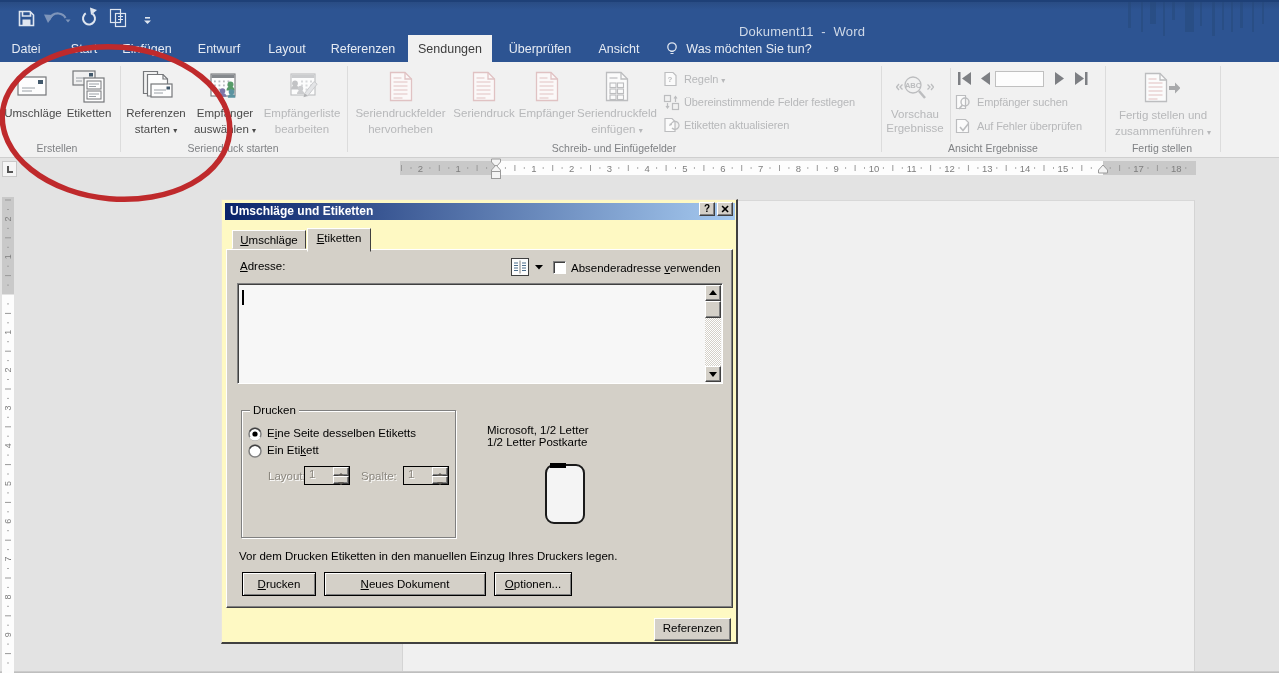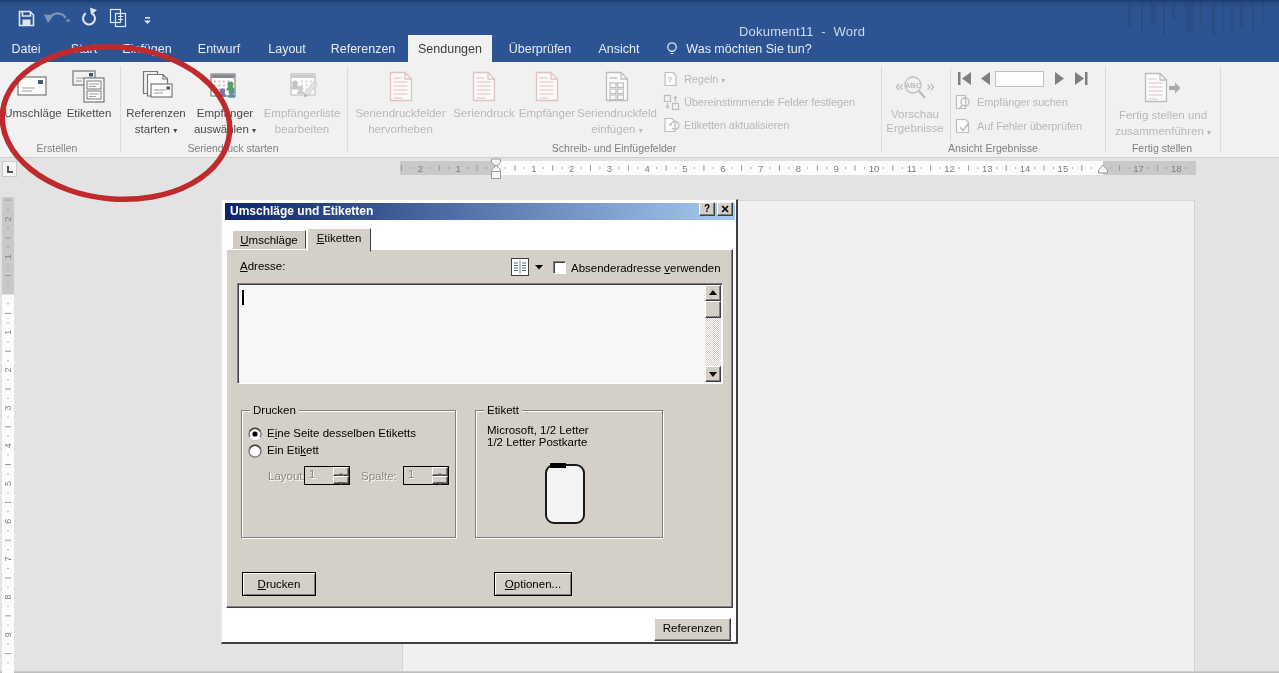--- a/index.html
+++ b/index.html
@@ -22,21 +22,21 @@
 .rbtn-label.raised{z-index:60}
 .glabel{position:absolute;top:80px;font-size:10.5px;color:#7f8184;text-align:center;white-space:nowrap;transform:translateX(-50%)}
 .smalltxt{position:absolute;font-size:11px;letter-spacing:-0.1px;color:#b7b8ba;white-space:nowrap}
 
 #page{left:402px;top:200px;width:793px;height:473px;background:#f0f0f0;border-left:1px solid #d4d4d4;border-right:1px solid #d4d4d4;border-top:1px solid #d8d8d8}
 #botline{left:0px;top:671px;width:1279px;height:2px;background:linear-gradient(#d2d2d2,#b8b8b8)}
 #lsel{left:2px;top:161px;width:15px;height:16px;background:#f5f5f5;border:1px solid #c9c9c9;z-index:1}
 #lsel:before{content:"";position:absolute;left:4px;top:4px;width:2px;height:7px;background:#555}
 #lsel:after{content:"";position:absolute;left:4px;top:9px;width:6px;height:2px;background:#555}
 
-#dlg{left:221px;top:199px;width:517px;height:445px;background:#ffffff;z-index:10;
+#dlg{left:221px;top:199px;width:517px;height:445px;background:#fef9c3;z-index:10;
  border-left:1px solid #e9e5de;border-top:1px solid #e9e5de;border-right:2px solid #404040;border-bottom:2px solid #404040;
  font-size:11.5px;color:#000}
 #dlgtitle{position:absolute;left:3px;top:3px;right:1px;height:18px;background:linear-gradient(90deg,#0a246a,#a6caf0);color:#fff;font-weight:bold;font-size:12px;line-height:18px;padding-left:5px}
 .tbtn{position:absolute;top:2px;width:16px;height:14px;background:#d4d0c8;border:1px solid;border-color:#fff #404040 #404040 #fff;box-shadow:inset -1px -1px 0 #808080;font-size:10px;font-weight:bold;text-align:center;line-height:12px;color:#000}
 .dtab{position:absolute;background:#d4d0c8;border:1px solid;border-color:#fff #404040 transparent #fff;text-align:center;font-size:11.5px}
 .panel{position:absolute;left:4px;top:49px;width:507px;height:359px;background:#d4d0c8;border:1px solid;border-color:#fff #404040 #404040 #fff;box-shadow:inset -1px -1px 0 #808080}
 .sunken{border:1px solid;border-color:#808080 #fff #fff #808080;box-shadow:inset 1px 1px 0 #404040}
 .groupbox{position:absolute;border:1px solid #808080;box-shadow:inset 1px 1px 0 #fff, 1px 1px 0 #fff}
 .gbl{position:absolute;top:-7px;left:8px;background:#d4d0c8;padding:0 3px;font-size:11.5px}
 .btn97{position:absolute;background:#d4d0c8;border:1px solid #000;box-shadow:inset 1px 1px 0 #fff, inset -1px -1px 0 #808080;text-align:center;font-size:11.5px;color:#000}
@@ -487,27 +487,26 @@
       <div class="abs dis97" style="left:139px;top:270px;z-index:4">Spalte:</div>
       <div class="abs" style="left:181px;top:266px;width:46px;height:19px;border:1px solid #000;background:#d4d0c8;z-index:4">
 <div class="abs dis97" style="left:4px;top:1px">1</div>
 <div class="btn97b abs" style="right:0px;top:0px;width:16px;height:8.5px"><svg width="14" height="7" viewBox="0 0 14 7">
             <path d="M7 2 l3.2 3 h-6.4 z" fill="#5f5b55"></path>
           </svg></div>
 <div class="btn97b abs" style="right:0px;bottom:0px;width:16px;height:8.5px"><svg width="14" height="7" viewBox="0 0 14 7">
             <path d="M7 5 l3.2 -3 h-6.4 z" fill="#5f5b55"></path>
           </svg></div>
 </div>
-      <div class="groupbox abs" style="left:253px;top:210px;width:188px;height:128px">
-        <span class="gbl">Etikett</span>
-      </div>
       <div class="abs" style="left:265px;top:224px;z-index:4">Microsoft, 1/2 Letter<br>1/2 Letter Postkarte</div>
       <svg class="abs" style="left:322px;top:263px;z-index:4" width="42" height="62" viewBox="0 0 42 62">
 <rect x="2" y="2" width="38" height="58" rx="8" fill="#f4f4f4" stroke="#1a1a1a" stroke-width="2"></rect>
 <path d="M6 2.5 h16" stroke="#000" stroke-width="5"></path>
       </svg>
+      <div class="abs" style="left:17px;top:350px;z-index:4">Vor dem Drucken Etiketten in den manuellen Einzug Ihres Druckers legen.</div>
       <div class="btn97 abs" style="left:20px;top:372px;width:74px;height:24px;line-height:22px"><u>D</u>rucken</div>
+      <div class="btn97 abs" style="left:102px;top:372px;width:162px;height:24px;line-height:22px"><u>N</u>eues Dokument</div>
       <div class="btn97 abs" style="left:272px;top:372px;width:78px;height:24px;line-height:22px"><u>O</u>ptionen...</div>
       <div class="btn97b abs" style="left:432px;top:418px;width:77px;height:23px;line-height:19px">Referenzen</div>
     </div>
 <svg id="annot" viewBox="0 0 1279 673">
 <ellipse cx="116" cy="123" rx="114" ry="76" fill="none" stroke="#bf2a2c" stroke-width="5.5" transform="rotate(5 116 123)"></ellipse>
 </svg>
 </div>
 </body></html>

